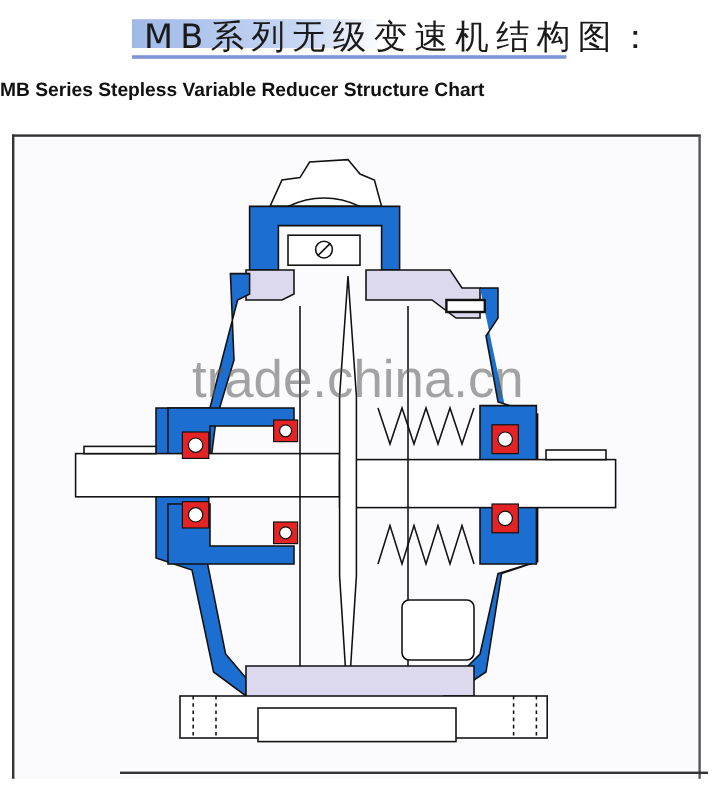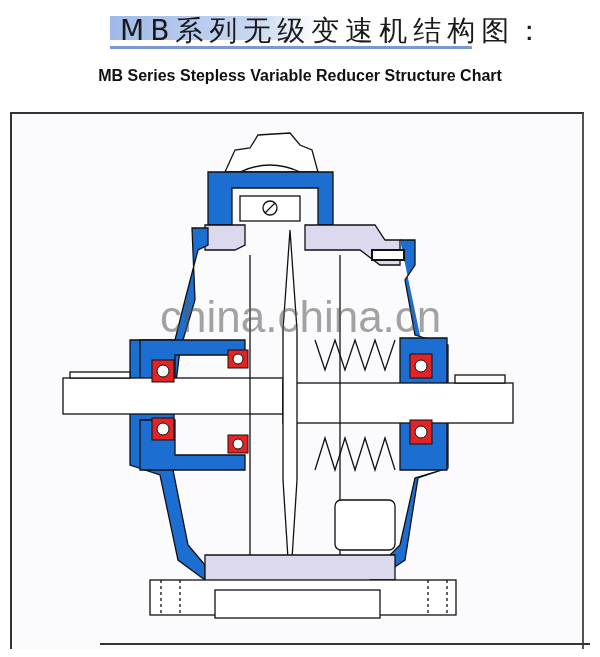--- a/index.html
+++ b/index.html
@@ -1,21 +1,21 @@
 <!DOCTYPE html>
 <html><head>
 <meta charset="utf-8">
 <style>
   html,body{margin:0;padding:0;background:#fff;}
   body{width:600px;height:657px;position:relative;overflow:hidden;font-family:"Liberation Sans",sans-serif;}
   .title-cn-wrap{position:absolute;left:110px;top:12px;width:362px;height:30px;}
   .title-cn-bg{position:absolute;left:0;top:4px;width:210px;height:24px;background:linear-gradient(90deg,#9fb9e8 0%,#c9d8f2 70%,rgba(255,255,255,0) 100%);}
   .title-cn{position:absolute;left:10px;top:0;font-family:"DejaVu Sans",sans-serif;font-size:28px;letter-spacing:6px;color:#1a1a1a;font-weight:normal;white-space:nowrap;}
   .title-rule{position:absolute;left:110px;top:46px;width:362px;height:3px;background:#7d97d6;}
-  .title-en{position:absolute;left:0;width:600px;top:67px;text-align:center;font-size:16px;font-weight:bold;color:#111;}
+  .title-en{position:absolute;left:0;width:600px;top:67px;text-align:left;font-size:16px;font-weight:bold;color:#111;}
   .frame{position:absolute;left:10px;top:112px;width:570px;height:535px;border-top:2px solid #333;border-left:2px solid #333;border-right:2px solid #555;background:#fbfbfd;}
   .bottom-rule{position:absolute;left:100px;top:643px;width:490px;height:2px;background:#333;}
   svg{position:absolute;left:0;top:0;}
   .wm{position:absolute;left:160px;top:292px;font-size:44px;color:rgba(90,90,90,0.55);letter-spacing:0px;}
 </style>
 </head>
 <body>
 
 <div class="title-cn-wrap">
   <div class="title-cn-bg"></div>
@@ -85,13 +85,13 @@
     <circle cx="238" cy="359" r="5" fill="#fff"></circle>
     <rect x="228" y="435" width="20" height="18" fill="#e42424"></rect>
     <circle cx="238" cy="444" r="5" fill="#fff"></circle>
     <rect x="410" y="354" width="22" height="24" fill="#e42424"></rect>
     <circle cx="421" cy="366" r="6" fill="#fff"></circle>
     <rect x="410" y="420" width="22" height="24" fill="#e42424"></rect>
     <circle cx="421" cy="432" r="6" fill="#fff"></circle>
   </g>
 </svg>
 
-<div class="wm">china.china.cn</div>
+<div class="wm">trade.china.cn</div>
 
 </body></html>

